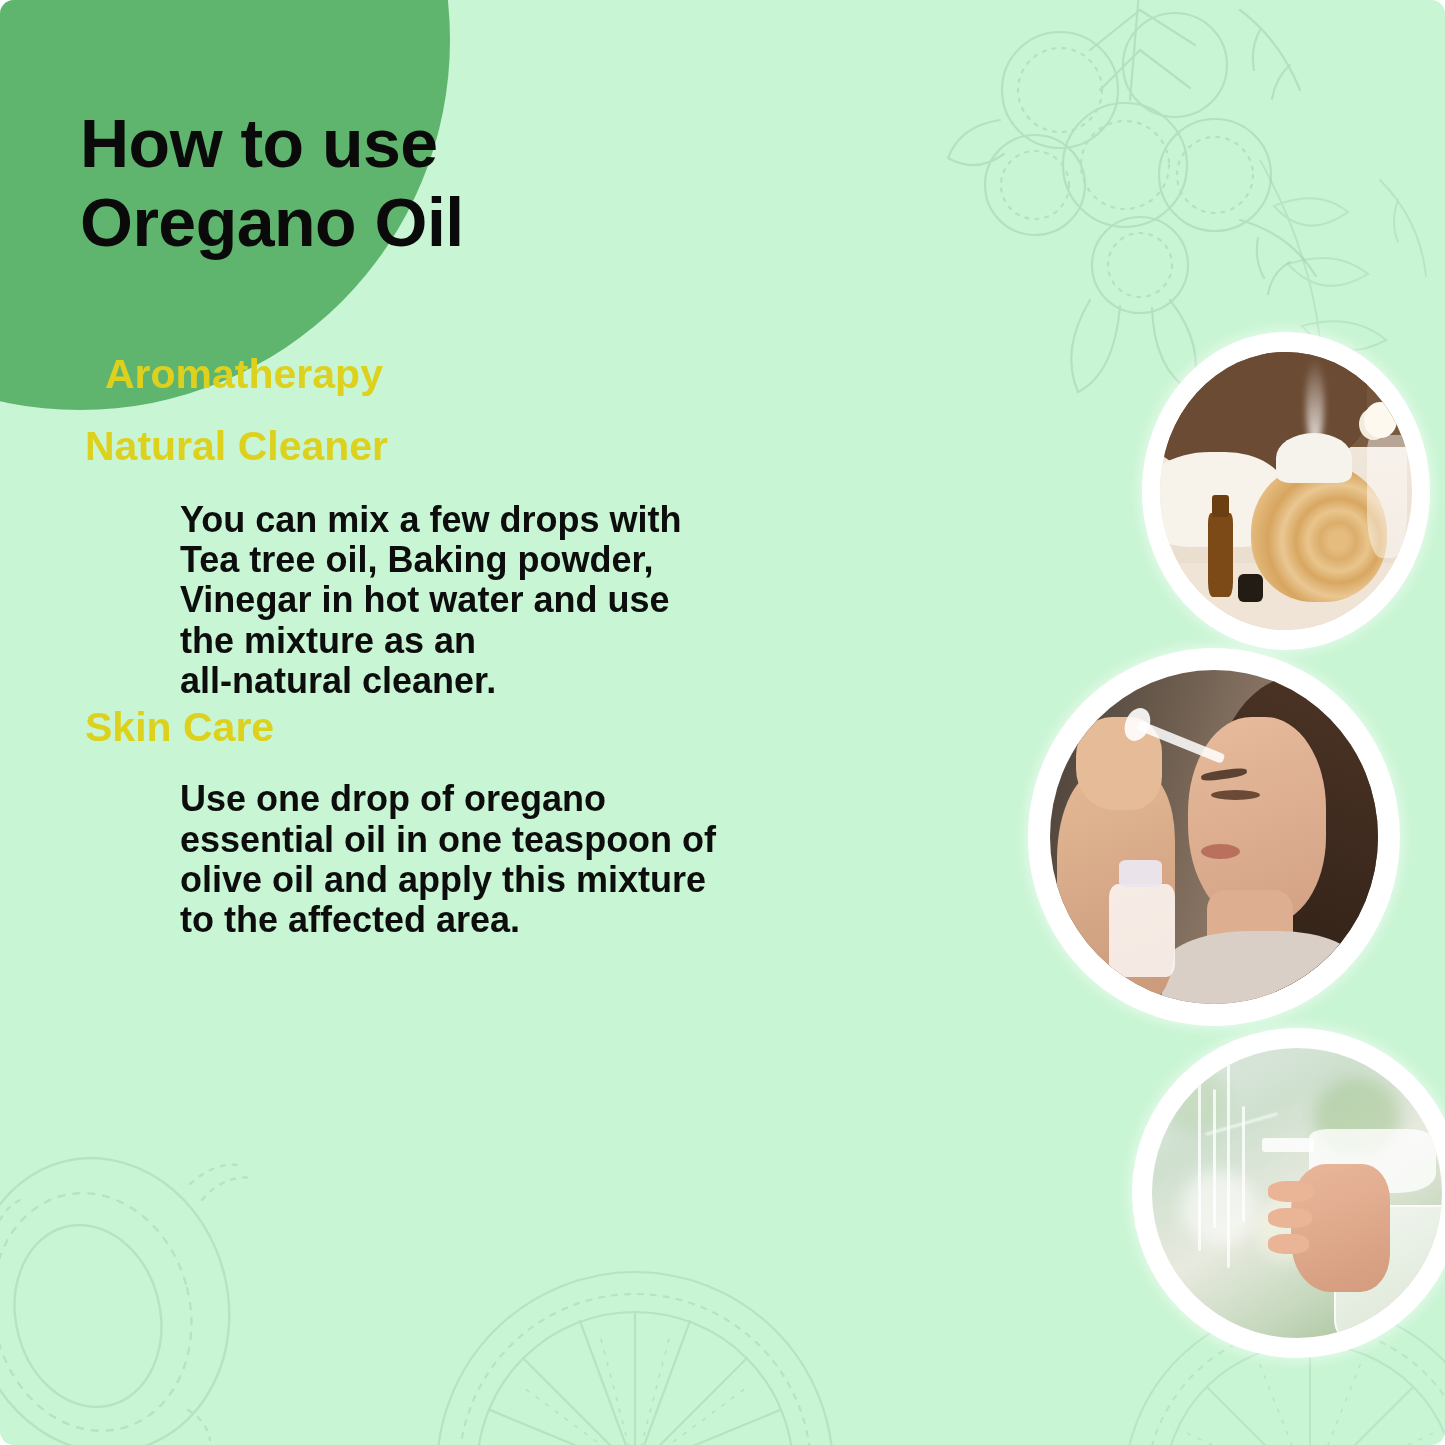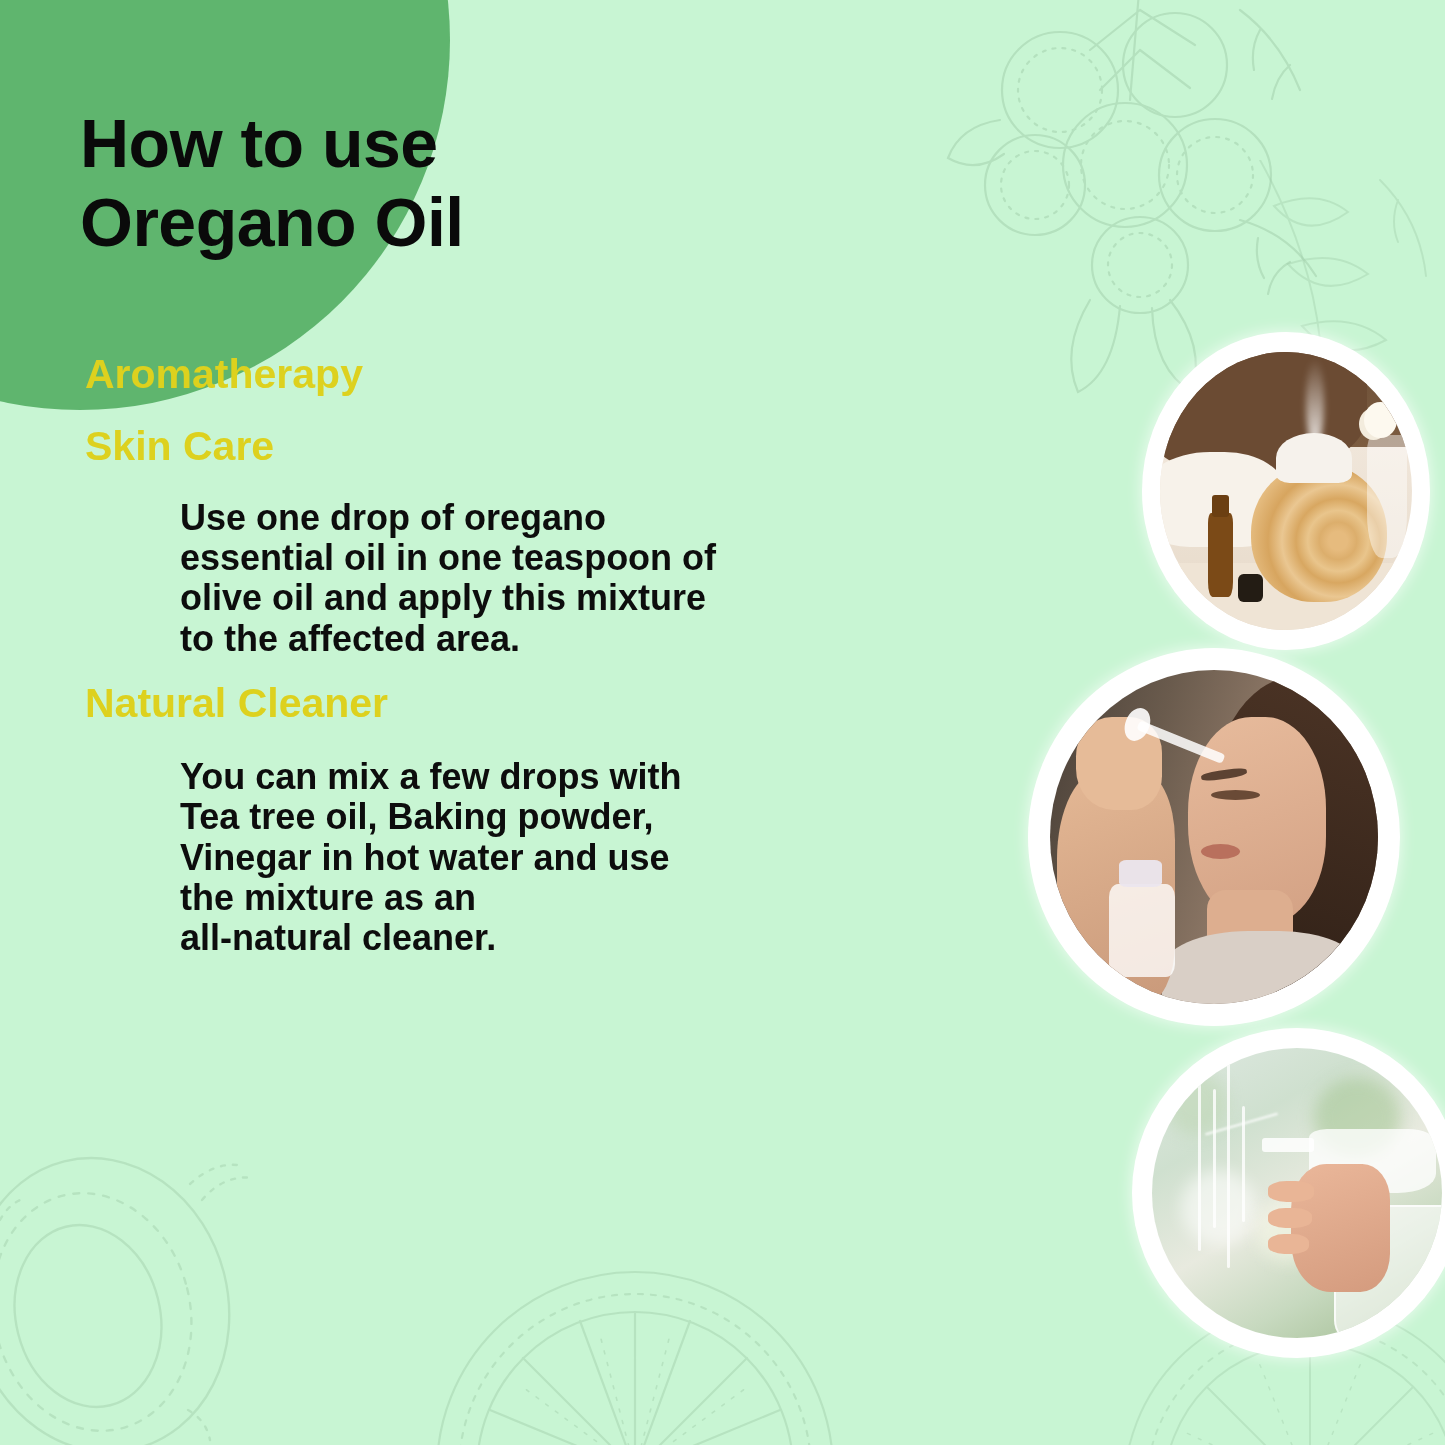--- a/index.html
+++ b/index.html
@@ -3,21 +3,21 @@
 <meta charset="utf-8">
 <style>
   html,body{margin:0;padding:0;}
   body{
     width:1445px;height:1445px;
     font-family:"Liberation Sans","DejaVu Sans",sans-serif;
     overflow:hidden;
   }
   #poster{
     position:relative;width:1445px;height:1445px;
-    background:#c8f5d3;overflow:hidden;
+    background:#c8f5d3;overflow:hidden;border-radius:14px;
   }
 
   
   .wm{position:absolute;pointer-events:none;}
   .wm svg{display:block;}
   .wm-berries{top:-30px;left:940px;width:400px;height:430px;opacity:.45;}
   .wm-lemon-bl{top:1140px;left:-60px;width:330px;height:330px;opacity:.40;}
   .wm-citrus-bc{top:1255px;left:420px;width:430px;height:430px;opacity:.40;}
   .wm-citrus-br{top:1290px;left:1110px;width:400px;height:400px;opacity:.35;}
   .wm-leaf-tr{top:160px;left:1230px;width:260px;height:300px;opacity:.35;}
@@ -42,21 +42,21 @@
   .sec-head{
     color:#ddd11e;font-weight:700;font-size:41px;
     line-height:1.12;padding-left:85px;margin:0 0 6px 0;
   }
   .sec-body{
     color:#0d0d0d;font-weight:700;font-size:36px;
     line-height:1.12;padding-left:180px;white-space:pre-line;
     margin:0;
   }
   .sec-aroma .sec-head{margin-bottom:26px;}
-  .sec-aroma{margin-bottom:18px;}
+  .sec-aroma{margin-bottom:18px;margin-left:20px;}
   .sec-skin .sec-head{margin-bottom:28px;}
   .sec-skin{margin-bottom:22px;}
   .sec-clean .sec-head{margin-bottom:30px;}
 
   
   .photo{
     position:absolute;border-radius:50%;
     background:#ffffff;
     box-shadow:0 0 16px rgba(255,255,255,.75);
     overflow:hidden;
@@ -245,35 +245,35 @@
 
   <div class="title">How to use
 Oregano Oil</div>
 
   <div class="content">
 
     <div class="section sec-aroma">
       <h2 class="sec-head">Aromatherapy</h2>
     </div>
 
-    <div class="section sec-skin">
-      <h2 class="sec-head">Skin Care</h2>
-      <p class="sec-body">Use one drop of oregano
-essential oil in one teaspoon of
-olive oil and apply this mixture
-to the affected area.</p>
-    </div>
-
     <div class="section sec-clean">
       <h2 class="sec-head">Natural Cleaner</h2>
       <p class="sec-body">You can mix a few drops with
 Tea tree oil, Baking powder,
 Vinegar in hot water and use
 the mixture as an
 all-natural cleaner.</p>
+    </div>
+
+    <div class="section sec-skin">
+      <h2 class="sec-head">Skin Care</h2>
+      <p class="sec-body">Use one drop of oregano
+essential oil in one teaspoon of
+olive oil and apply this mixture
+to the affected area.</p>
     </div>
 
   </div>
 
   <div class="photo p1">
     <div class="inner">
       <div class="sc1">
         <div class="headboard"></div>
         <div class="pillow"></div>
         <div class="table"></div>

